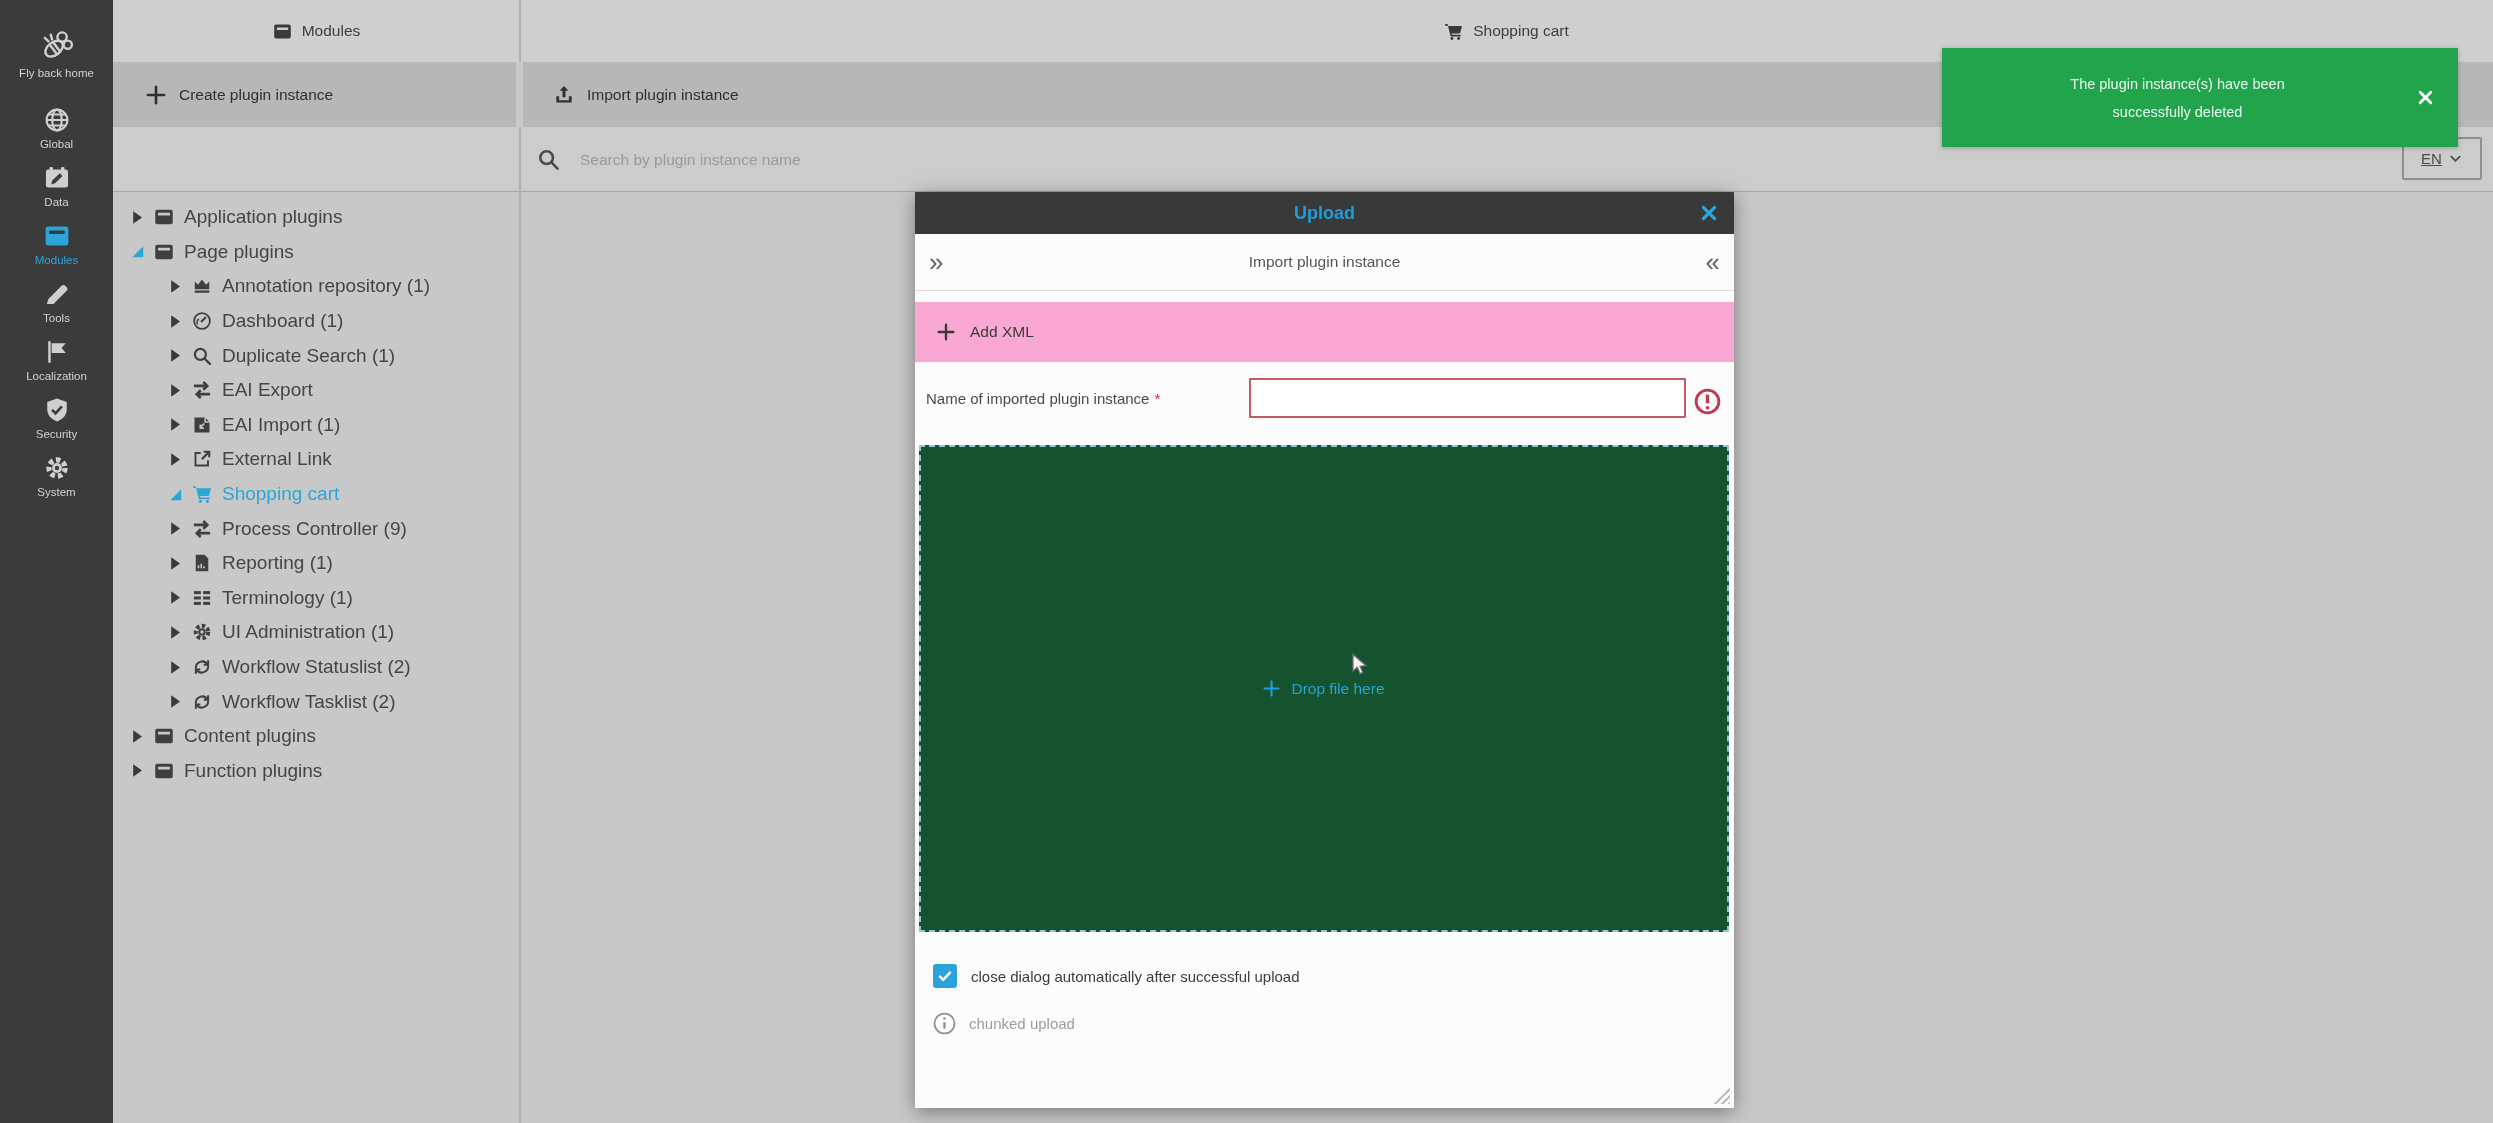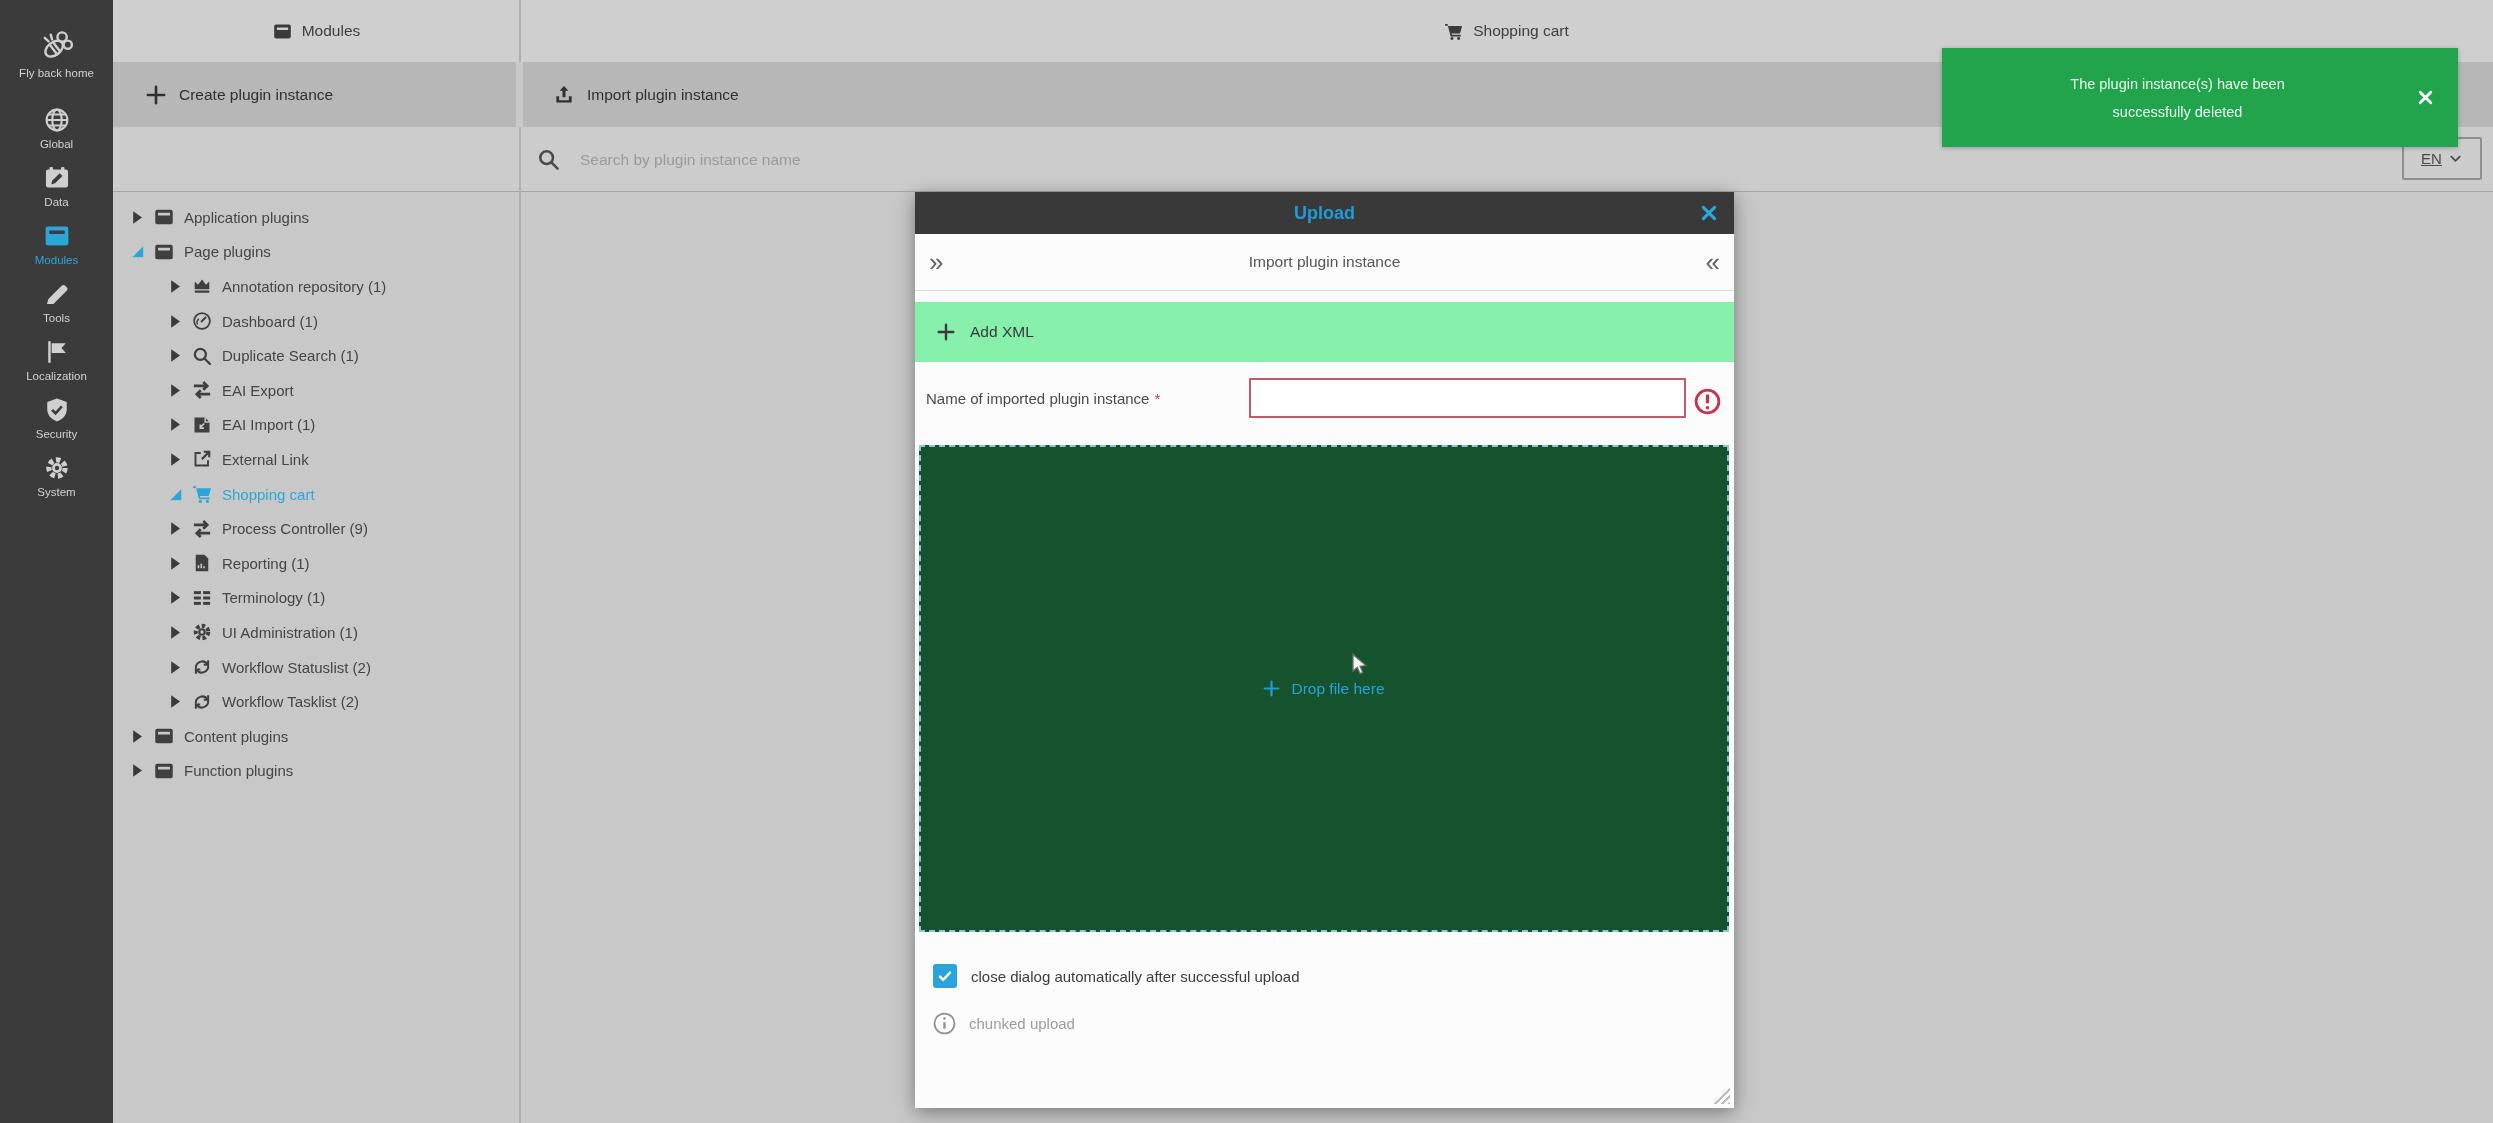--- a/index.html
+++ b/index.html
@@ -49,42 +49,42 @@
   .lang-select .svg-icon { width:15px; height:15px; color:#4a4a4a; }
 
   
   .tree { position:absolute; left:113px; top:200px; width:406px; z-index:1; --band:#c8c8c8; }
   .tree-row { height:34.6px; display:flex; align-items:center; cursor:pointer; color:#454545; }
   .tree-row.lvl0 { padding-left:17px; }
   .tree-row.lvl1 { padding-left:55px; }
   .caret { width:15px; height:15px; margin-right:9px; color:#3a3a3a; flex:none; }
   .caret.exp { color:#2ba6d8; }
   .t-icon { width:20px; height:20px; margin-right:10px; color:#3f3f3f; flex:none; }
-  .t-label { font-size:15px; white-space:nowrap; }
+  .t-label { font-size:19px; white-space:nowrap; }
   .tree-row.selected { color:#2ba6d8; }
   .tree-row.selected .t-icon, .tree-row.selected .t-label { color:#2ba6d8; }
 
   
   .toast { position:absolute; left:1942px; top:48px; width:516px; height:99px; background:#21a44c; z-index:40; display:flex; align-items:center; box-shadow:0 1px 5px rgba(0,0,0,.25);gap:25px; }
   .toast-msg { flex:1; text-align:center; padding-left:46px; color:#e7fbee; font-size:14.5px; line-height:28px; }
   .toast-msg span { display:block; white-space:nowrap; }
   .toast-close { width:66px; display:flex; align-items:center; justify-content:center; cursor:pointer; }
   .toast-close .svg-icon { width:17px; height:17px; color:#ffffff; }
 
   
   .modal { position:absolute; left:915px; top:192px; width:819px; height:916px; background:#fcfcfc; z-index:20; box-shadow:0 4px 18px rgba(0,0,0,.4); }
   .m-title { height:42px; background:#39393a; display:flex; align-items:center; }
   .m-title-text { flex:1; text-align:center; color:#1f9cd9; font-size:18px; font-weight:bold; padding-left:50px; }
   .m-close { width:50px; display:flex; align-items:center; justify-content:center; cursor:pointer; }
   .m-close .svg-icon { width:18px; height:18px; color:#2aa9e0; }
   .m-sub { height:57px; display:flex; align-items:center; border-bottom:1px solid #dcdcdc; }
   .guill { font-size:26px; color:#636363; line-height:1; cursor:pointer; padding:0 14px; }
   .m-sub-text { flex:1; text-align:center; color:#555; font-size:15.5px; }
   .m-gap { height:11px; }
-  .m-addxml { height:60px; background:#86efac; display:flex; align-items:center; gap:15px; padding-left:22px; cursor:pointer; color:#3a3a3a; font-size:15.5px; }
+  .m-addxml { height:60px; background:#f9a8d4; display:flex; align-items:center; gap:15px; padding-left:22px; cursor:pointer; color:#3a3a3a; font-size:15.5px; }
   .m-addxml .svg-icon { width:18px; height:18px; }
   .m-name { position:relative; height:72px; }
   .m-name-label { position:absolute; left:11px; top:0; height:72px; display:flex; align-items:center; font-size:15px; color:#4a4a4a; }
   .req { color:#cc3344; margin-left:5px; }
   .m-name-input { position:absolute; left:334px; top:16px; width:437px; height:40px; border:2px solid #c25a68; border-radius:1px; background:#fff; outline:none; font-size:15px; padding:0 8px; font-family:"Liberation Sans", sans-serif; }
   .m-warning { position:absolute; left:779px; top:26px; width:27px; height:27px; color:#c23650; }
   .m-drop { position:absolute; left:4px; right:5px; top:253px; height:487px; background:#14532d; border:2px dashed #8fc6da; display:flex; align-items:center; justify-content:center; }
   .drop-inner { display:flex; align-items:center; gap:11px; color:#2ba3da; font-size:15.5px; cursor:pointer; }
   .drop-inner .svg-icon { width:17px; height:17px; color:#1f9cd9; }
   .m-cursor { position:absolute; left:429px; top:206px; width:19px; height:26px; }

